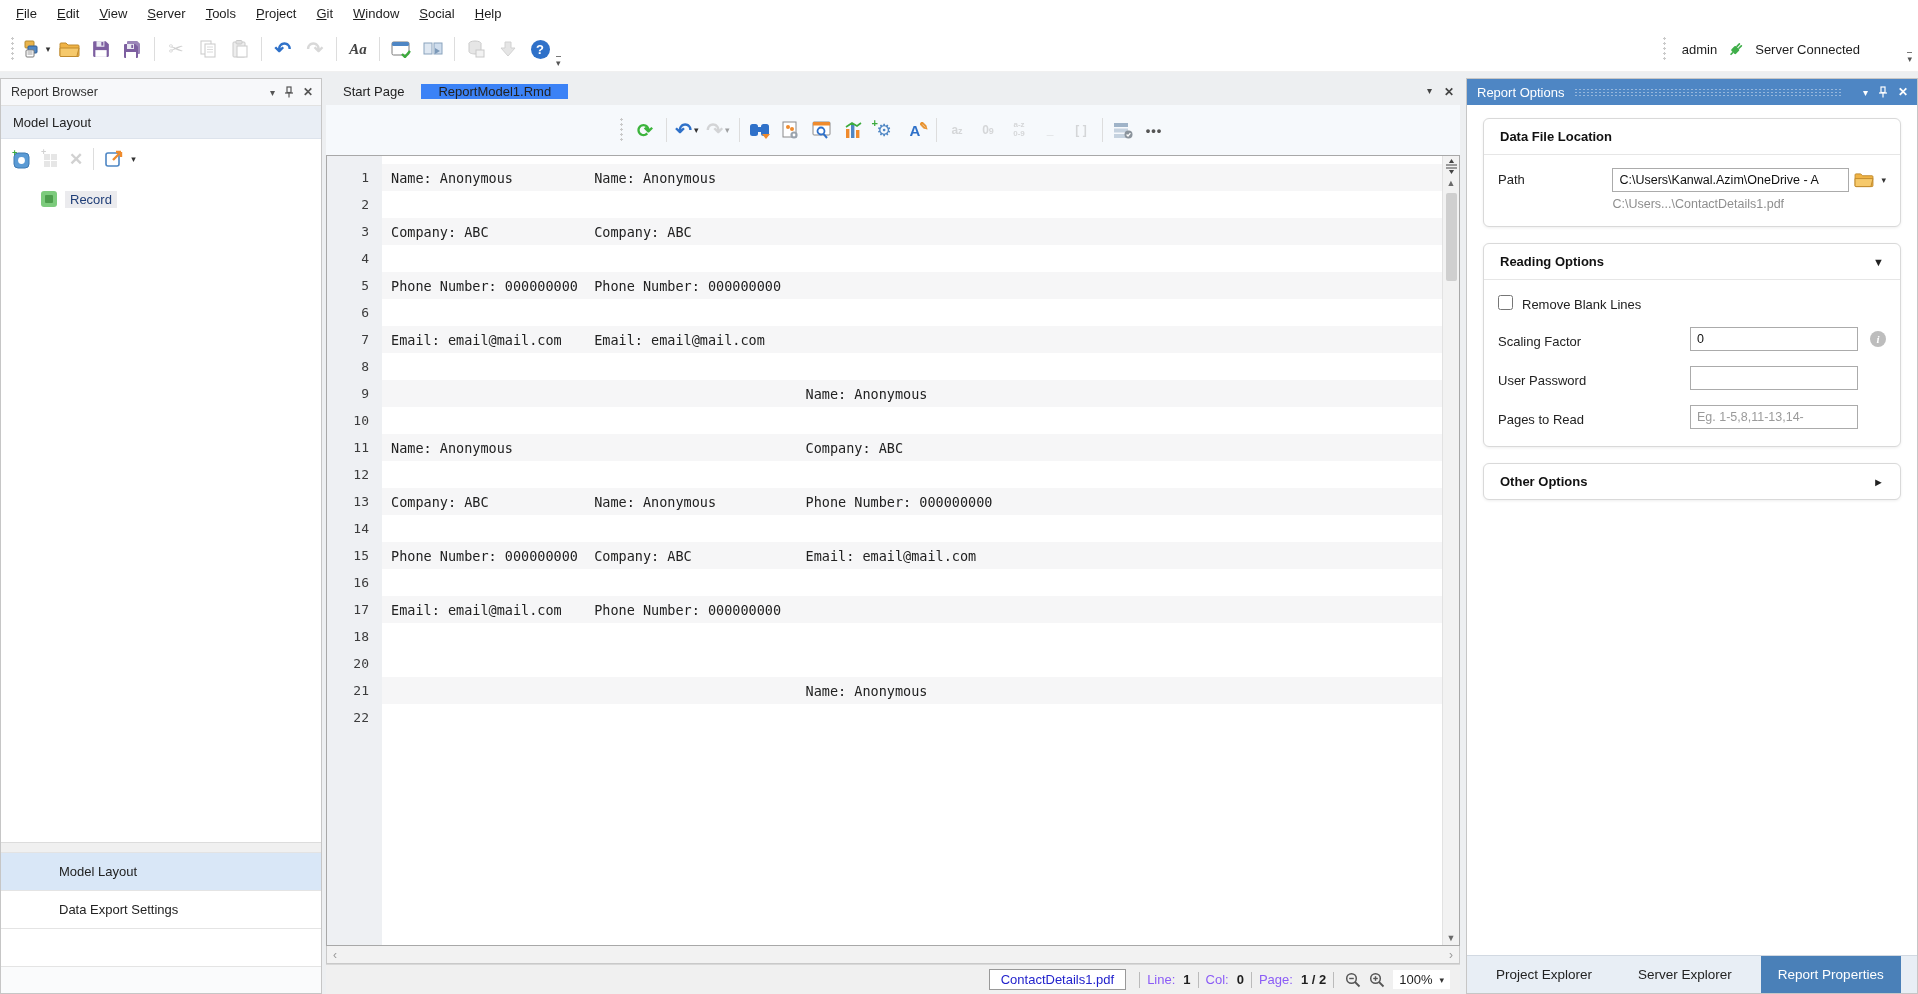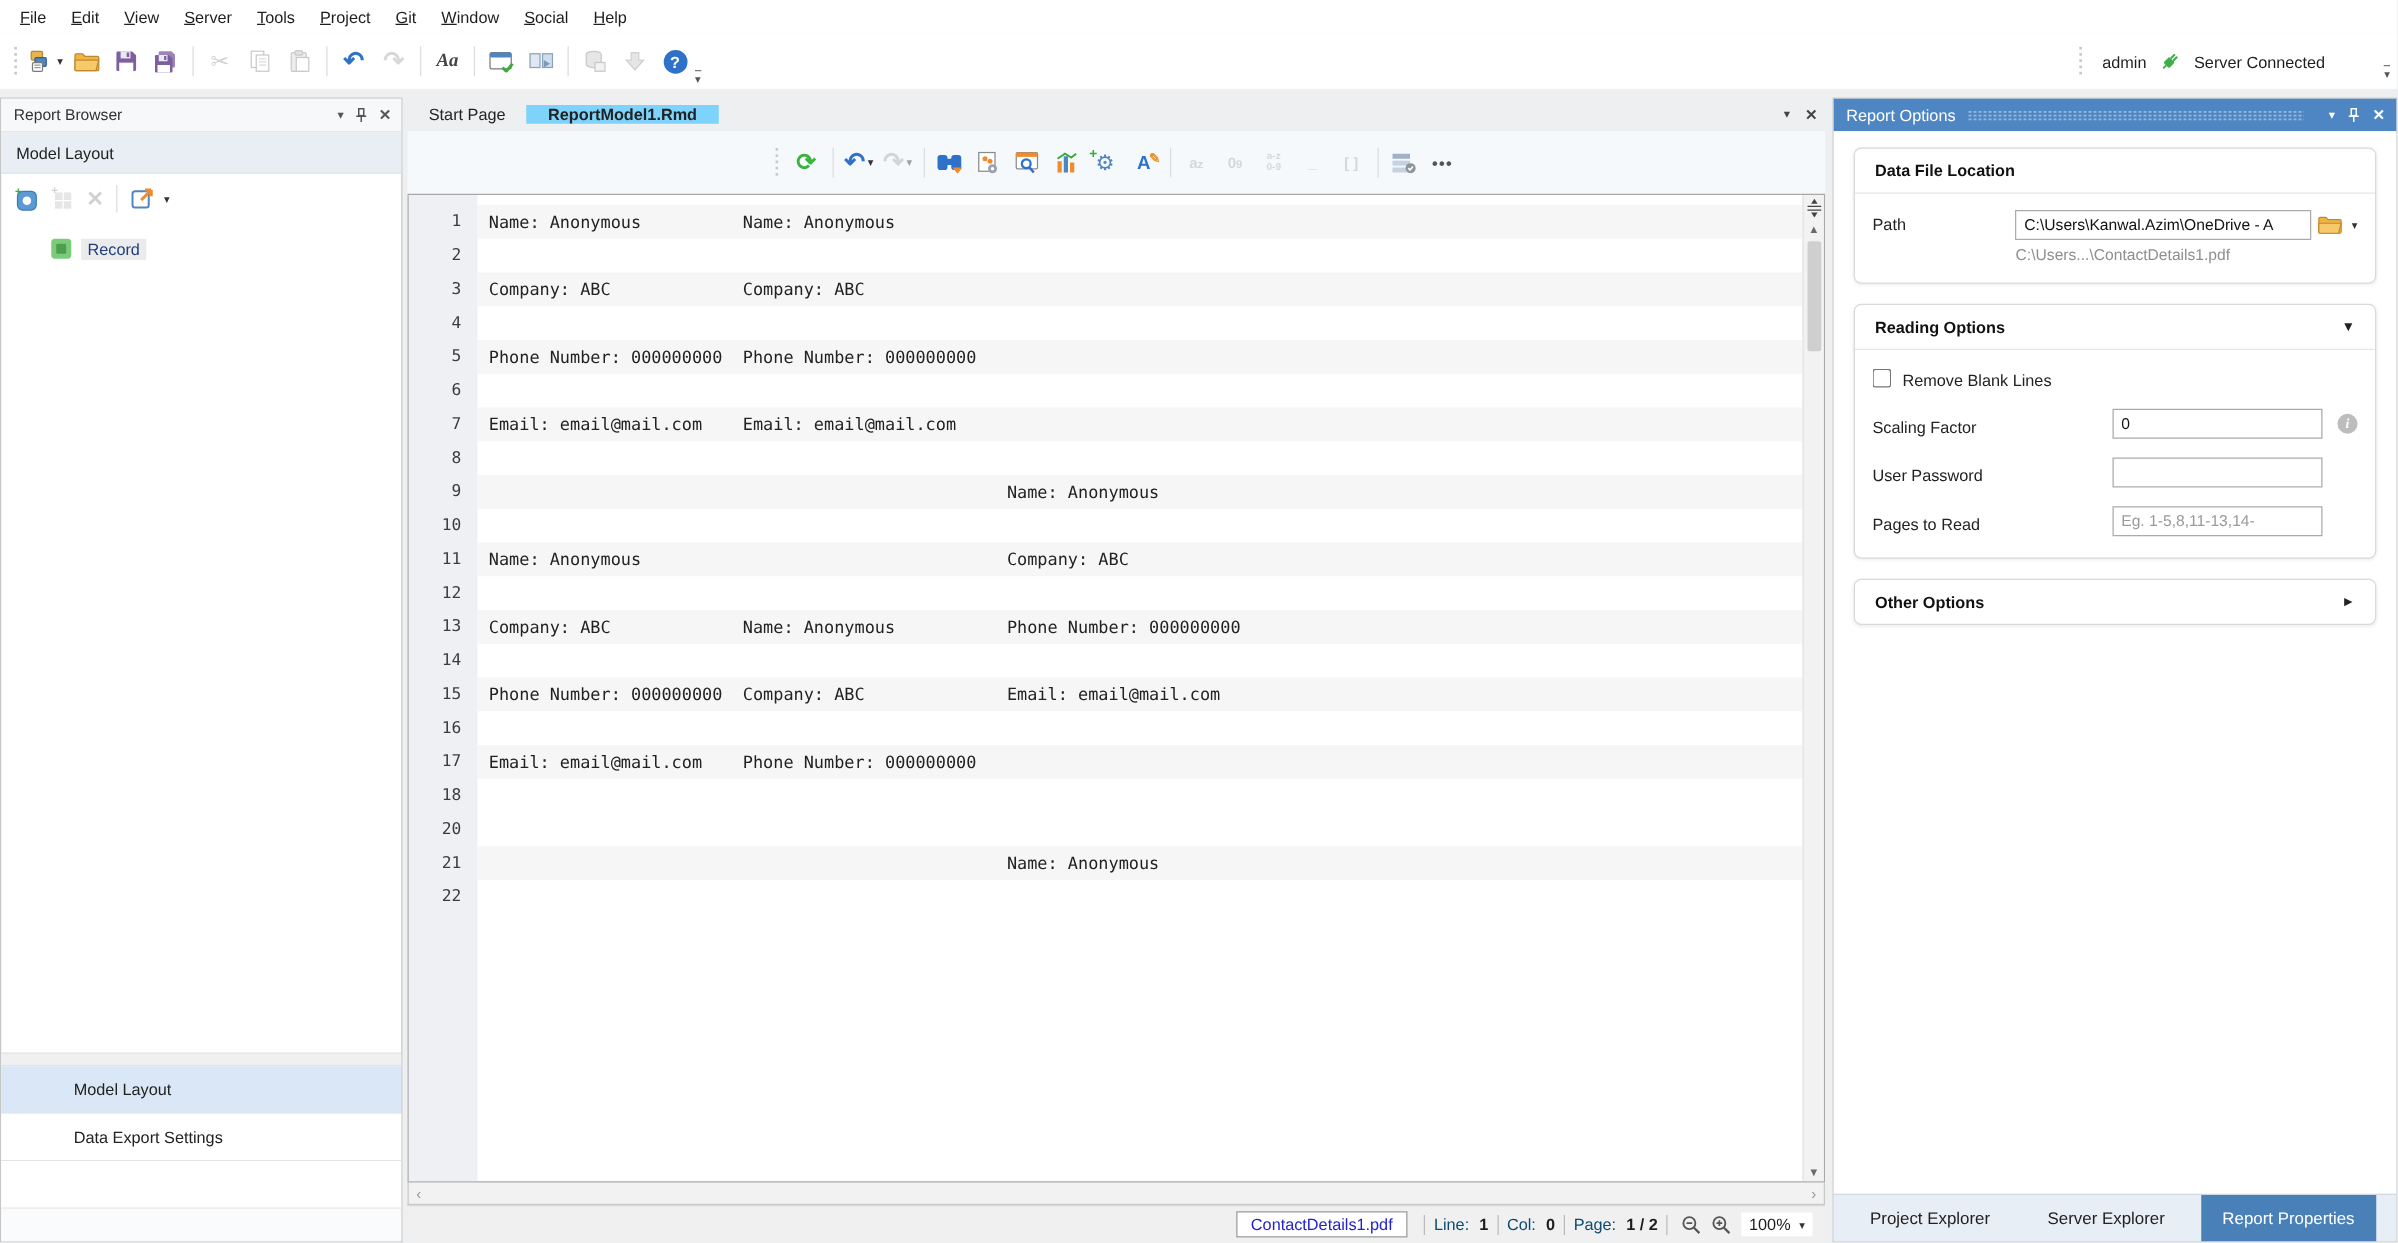--- a/index.html
+++ b/index.html
@@ -47,21 +47,21 @@
   .lp-bottom { border-top:1px solid #dcdcdc; }
   .lp-strip { height:10px; background:#f0f0f0; border-bottom:1px solid #e3e3e3; }
   .lp-item { height:38px; display:flex; align-items:center; padding-left:58px; font-size:13px; background:#fff; border-bottom:1px solid #e4e4e4; color:#222; }
   .lp-item.active { background:#d9e7f7; }
   .lp-spacer { height:26px; background:#fafbfc; }
 
   
   .editor { flex:1; display:flex; flex-direction:column; margin:0 4px; }
   .tabstrip { height:27px; display:flex; align-items:center; font-size:13px; position:relative; }
   .tab { display:flex; align-items:center; padding:0 17px; color:#222; }
-  .tab.active { background:#7dd3fc;font-weight:bold; }
+  .tab.active { background:#3b82f6; }
   .tabstrip-icons { position:absolute; right:6px; top:7px; display:flex; gap:12px; color:#444; font-size:10px; }
   .ed-toolbar { height:50px; background:#f6f9fc; display:flex; align-items:center; justify-content:center; }
   .ebtn { min-width:27px; height:30px; display:flex; align-items:center; justify-content:center; margin:0 2px; position:relative; }
   .glyph-refresh { font-size:19px; font-weight:bold; color:#3cb43c; line-height:1; }
   .gray-box { color:#a8aeb8; font-size:12px; font-weight:bold; display:flex; align-items:flex-end; line-height:1; }
   .gray-box sub { font-size:9px; }
   .two-line { display:flex; flex-direction:column; font-size:8px; font-weight:bold; color:#a8aeb8; line-height:1.1; text-align:center; }
   .dots { color:#555; font-size:13px; letter-spacing:1px; font-weight:bold; }
   .gearplus { position:relative; font-size:17px; color:#4e86c4; line-height:1; }
   .gearplus .plus { position:absolute; top:-4px; left:-5px; color:#3cab3c; font-size:11px; font-weight:bold; }
@@ -79,21 +79,21 @@
   .vscroll { width:17px; flex:0 0 17px; background:#f2f2f2; border-left:1px solid #e2e2e2; display:flex; flex-direction:column; align-items:center; z-index:2; }
   .split-handle { height:20px; display:flex; align-items:center; justify-content:center; }
   .vs-arrow { font-size:9px; color:#6a6a6a; height:14px; display:flex; align-items:center; }
   .vs-thumb { width:11px; height:88px; background:#cfcfcf; border-radius:2px; margin-top:3px; }
   .vs-fill { flex:1; }
   .hscroll { height:18px; background:#f2f2f2; border:1px solid #c9c9c9; border-top:none; display:flex; align-items:center; justify-content:space-between; padding:0 6px; color:#999; font-size:12px; }
 
   .ed-status { height:30px; background:#f0f0f0; border-top:1px solid #d8d8d8; display:flex; align-items:center; justify-content:flex-end; font-size:13px; padding-right:10px; }
   .file-box { border:1px solid #999; background:#fff; color:#2222cc; padding:2px 11px; margin-right:6px; }
   .sb-sep { width:1px; height:16px; background:#bbb; margin:0 7px; }
-  .sb-label { color:#0c4a6e; }
+  .sb-label { color:#8b5cf6; }
   .sb-val { font-weight:bold; margin-left:8px; }
   .zbtn { margin:0 4px; display:flex; align-items:center; }
   .zoom-box { background:#fff; padding:2px 6px; margin-left:4px; display:flex; align-items:center; gap:5px; }
 
   
   .right-panel { width:452px; margin-left:2px; background:#fff; border:1px solid #c6c6c6; display:flex; flex-direction:column; }
   .rp-title { height:26px; background:#4e86c4; color:#fff; display:flex; align-items:center; padding:0 9px 0 10px; font-size:13px; flex:0 0 26px; }
   .rp-texture { flex:1; height:9px; margin:0 10px;
     background-image:radial-gradient(rgba(255,255,255,.4) 1px, transparent 1.1px); background-size:4px 3px; }
   .rp-title .i { margin-left:10px; font-size:10px; color:#fff; }

